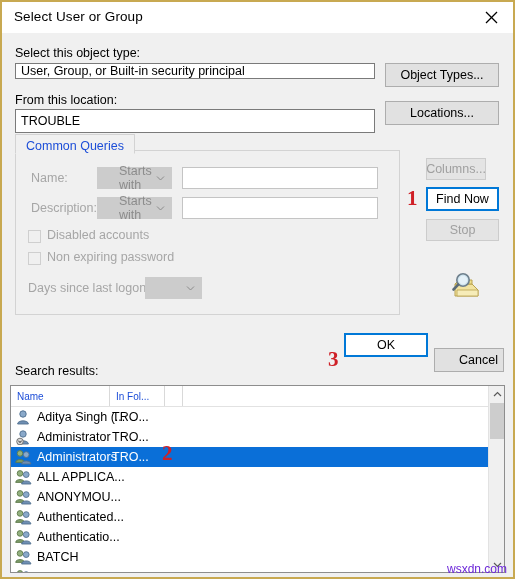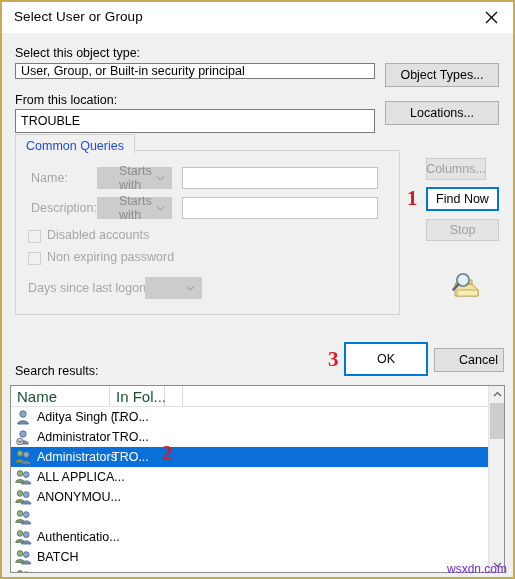--- a/index.html
+++ b/index.html
@@ -145,21 +145,21 @@
   }
   #list-header {
     position: absolute; left: 0; top: 0;
     width: 100%; height: 21px;
     background: #ffffff;
     border-bottom: 1px solid #e2e2e2;
   }
   .col-head {
     position: absolute; top: 0; height: 20px;
     display: flex; align-items: center;
-    font-size: 15px; color: #14532d;
+    font-size: 10px; color: #1d4ed8;
     padding-left: 6px;
     border-right: 1px solid #d9d9d9;
     white-space: nowrap;
   }
   #col-name { left: 0; width: 99px; }
   #col-infolder { left: 99px; width: 55px; }
   #col-spacer { left: 154px; width: 18px; border-right: 1px solid #d9d9d9; }
 
   #rows { position: absolute; left: 0; top: 21px; width: 100%; }
   .row {
@@ -283,21 +283,21 @@
       <svg width="34" height="30" viewBox="0 0 34 30">
         <path d="M7 14 L24 14 L30 20 L30 26 L7 26 Z" fill="#f2e3a0" stroke="#b9a24e" stroke-width="1"></path>
         <path d="M7 14 L24 14 L24 10 L11 10 Z" fill="#efe08d" stroke="#b9a24e" stroke-width="1"></path>
         <path d="M9 20 L30 20 L30 26 L9 26 Z" fill="#f6ecb8" stroke="#b9a24e" stroke-width="0.8"></path>
         <circle cx="15" cy="10" r="6.2" fill="#cfe4ef" stroke="#6e7f8c" stroke-width="1.6"></circle>
         <circle cx="15" cy="10" r="4.2" fill="#eaf4fa" opacity="0.8"></circle>
         <line x1="10.2" y1="14.6" x2="5.5" y2="19.5" stroke="#5b6b77" stroke-width="2.6" stroke-linecap="round"></line>
       </svg>
     </div>
 
-    <div class="btn focus" style="left:342px; top:309px; width:84px; height:34px;">OK</div>
+    <div class="btn focus" style="left:342px; top:300px; width:84px; height:24px;">OK</div>
     <div class="btn" style="left:432px; top:315px; width:70px; height:24px;padding-left:19px;">Cancel</div>
 
     <div class="anno" style="left: 405px; top: 153px; color: rgb(207, 32, 39);">1</div>
     <div class="anno" style="left: 326px; top: 314px; color: rgb(207, 32, 39);">3</div>
     <div class="anno" style="left: 160px; top: 408px; color: rgb(207, 32, 39);">2</div>
 
     <div class="lbl" style="left:13px; top:331px;">Search results:</div>
 
     <div id="list">
 
@@ -357,20 +357,21 @@
             <span class="rname">ANONYMOU...</span>
             <span class="rfolder"></span>
           </div>
           <div class="row">
             <span class="icon-cell"><svg width="17" height="16" viewBox="0 0 17 16">
                 <circle cx="5" cy="4.4" r="2.8" fill="#93b07f" stroke="#5d7a4c" stroke-width="0.9"></circle>
                 <path d="M0.7 13.4 C0.7 9.6 9.3 9.6 9.3 13.4 Z" fill="#7d9b6a" stroke="#5d7a4c" stroke-width="0.9"></path>
                 <circle cx="11.2" cy="5.6" r="2.9" fill="#8aa9ca" stroke="#51708f" stroke-width="0.9"></circle>
                 <path d="M6.6 15 C6.6 10.9 15.9 10.9 15.9 15 Z" fill="#6f8fb3" stroke="#51708f" stroke-width="0.9"></path>
               </svg></span>
+            <span class="rname">Authenticated...</span>
             <span class="rfolder"></span>
           </div>
           <div class="row">
             <span class="icon-cell"><svg width="17" height="16" viewBox="0 0 17 16">
                 <circle cx="5" cy="4.4" r="2.8" fill="#93b07f" stroke="#5d7a4c" stroke-width="0.9"></circle>
                 <path d="M0.7 13.4 C0.7 9.6 9.3 9.6 9.3 13.4 Z" fill="#7d9b6a" stroke="#5d7a4c" stroke-width="0.9"></path>
                 <circle cx="11.2" cy="5.6" r="2.9" fill="#8aa9ca" stroke="#51708f" stroke-width="0.9"></circle>
                 <path d="M6.6 15 C6.6 10.9 15.9 10.9 15.9 15 Z" fill="#6f8fb3" stroke="#51708f" stroke-width="0.9"></path>
               </svg></span>
             <span class="rname">Authenticatio...</span>

